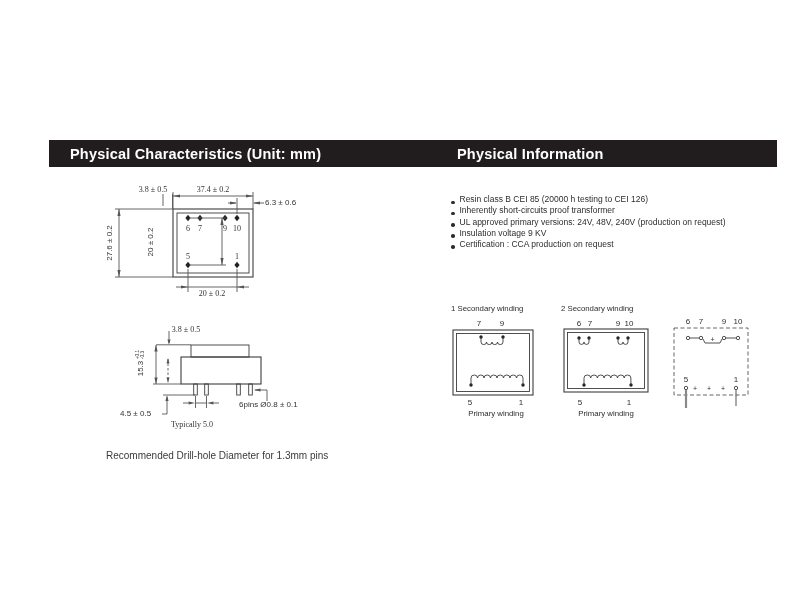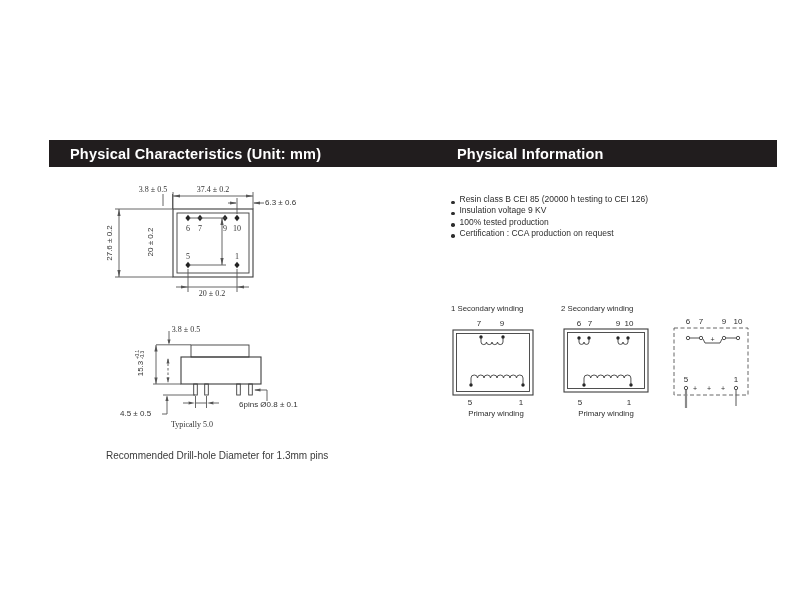--- a/index.html
+++ b/index.html
@@ -143,25 +143,29 @@
 
   <div class="note">Recommended Drill-hole Diameter for 1.3mm pins</div>
 
   <div class="ti">
     <div class="ti-item">
         <span class="ti-dot"></span>
         <span>Resin class B CEI 85 (20000 h testing to CEI 126)</span>
       </div>
     <div class="ti-item">
         <span class="ti-dot"></span>
+        <span>Inherently short-circuits proof transformer</span>
+      </div>
+    <div class="ti-item">
+        <span class="ti-dot"></span>
+        <span>UL approved primary versions: 24V, 48V, 240V (production on request)</span>
+      </div>
+    <div class="ti-item">
+        <span class="ti-dot"></span>
         <span>Insulation voltage 9 KV</span>
-      </div>
-    <div class="ti-item">
-        <span class="ti-dot"></span>
-        <span>100% tested production</span>
       </div>
     <div class="ti-item">
         <span class="ti-dot"></span>
         <span>Certification : CCA production on request</span>
       </div>
   </div>
 
   <svg class="art" style="left:432px;top:298px" width="105" height="125" viewBox="0 0 105 125">
     <text class="wt" x="3" y="13">1 Secondary winding</text>
     <text x="31" y="28" text-anchor="middle">7</text>

